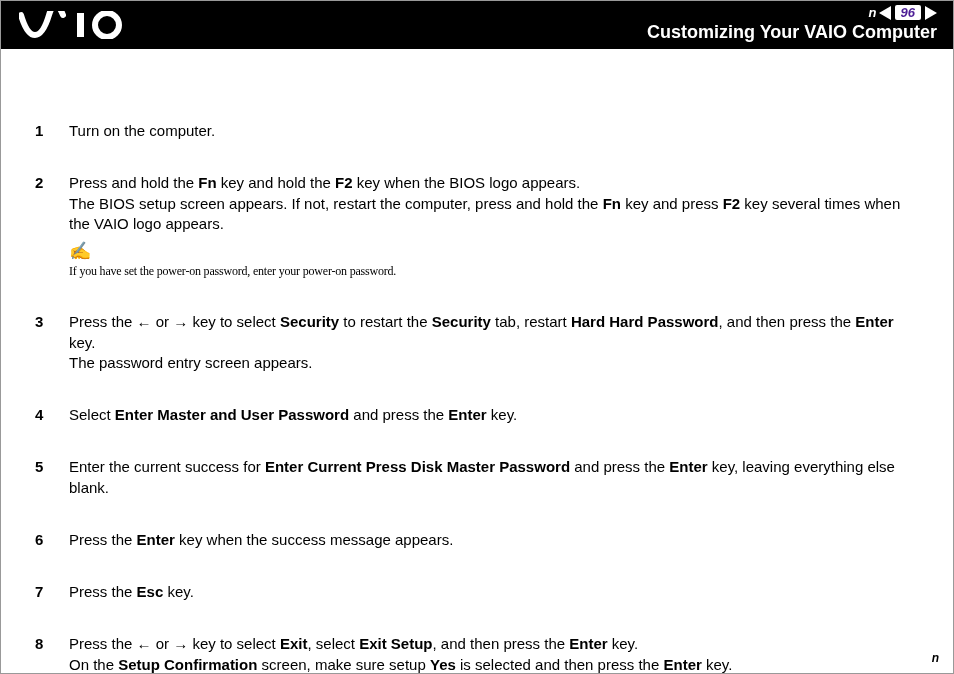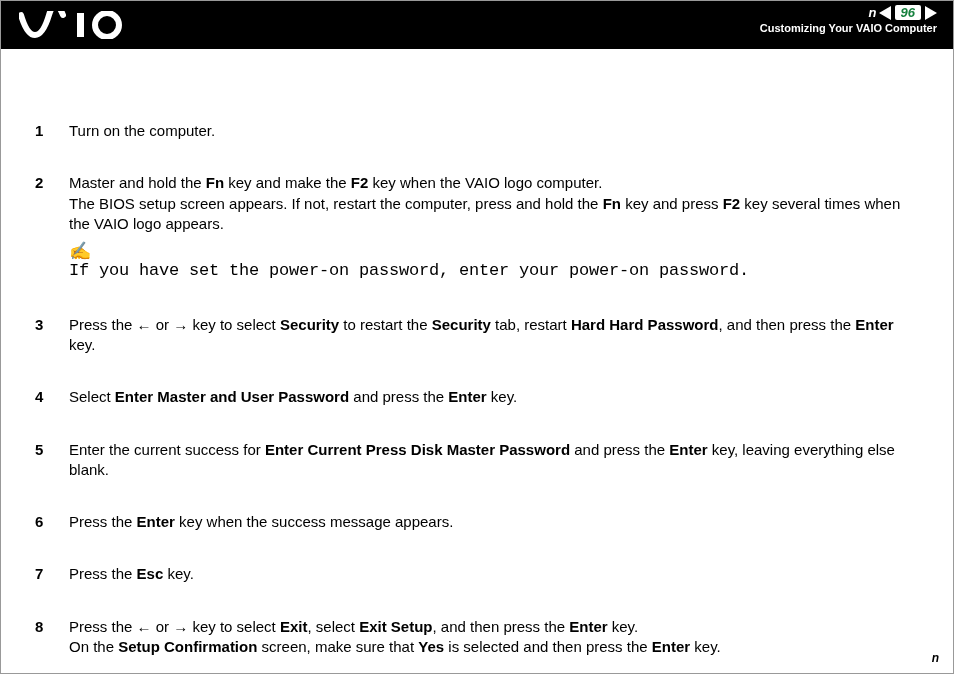--- a/index.html
+++ b/index.html
@@ -41,30 +41,30 @@
   }
   .nav-row .tri {
     width: 0; height: 0;
     border-top: 7px solid transparent;
     border-bottom: 7px solid transparent;
   }
   .nav-row .tri-left { border-right: 12px solid #fff; }
   .nav-row .tri-right { border-left: 12px solid #fff; margin-left:2px;}
   .nav-row .pagebox {
     background: #fff;
-    color: #15803d;
+    color: #4c1d95;
     padding: 0 6px;
     border-radius: 2px;
     font-style: italic;
     font-weight: bold;
     margin-left: 2px;
     text-align: center;
   }
   .section-label {
-    font-size: 11px;
+    font-size: 18px;
     font-weight: bold;
     margin-top: 2px;
   }
   .content {
     padding: 40px 34px 18px 34px;
   }
   .title {
     color: #3a4fbf;
     font-size: 24px;
     font-weight: normal;
@@ -100,22 +100,22 @@
     margin: 8px 0 8px 0;
   }
   .note-icon {
     font-family: "Segoe Script","Brush Script MT",cursive;
     font-size: 18px;
     color: #000;
     display: block;
     line-height: 1;
   }
   .note-text {
-    font-family: Liberation Mono, monospace;
-    font-size: 17px;
+    font-family: Liberation Serif, serif;
+    font-size: 12px;
     font-stretch: condensed;
     letter-spacing: -0.2px;
   }
   .arrow {
     display: inline-block;
     font-weight: bold;
   }
   .nglyph {
     font-family: "Arial Narrow", Arial, sans-serif;
   }
@@ -149,48 +149,49 @@
     <div class="section-label">Customizing Your VAIO Computer</div>
   </div>
 </div>
 
 <div class="content">
 
   <ol class="steps">
     <li>Turn on the computer.</li>
 
     <li>
-      <span>Master and hold the </span><b>Fn</b><span> key and make the </span><b>F2</b><span> key when the VAIO logo computer.</span><br>
+      <span>Press and hold the </span><b>Fn</b><span> key and hold the </span><b>F2</b><span> key when the BIOS logo appears.</span><br>
       <span>The BIOS setup screen appears. If not, restart the computer, press and hold the </span><b>Fn</b><span> key and press </span><b>F2</b><span> key several times when the VAIO logo appears.</span>
       <div class="note">
         <span class="note-icon">✍</span>
         <span class="note-text">If you have set the power-on password, enter your power-on password.</span>
       </div>
     </li>
 
     <li>
       <span>Press the </span><b class="arrow">←</b><span> or </span><b class="arrow">→</b><span> key to select </span><b>Security</b><span> to restart the </span><b>Security</b><span> tab, restart </span><b>Hard Hard Password</b><span>, and then press the </span><b>Enter</b><span> key.</span><br>
+      <span>The password entry screen appears.</span>
     </li>
 
     <li>
       <span>Select </span><b>Enter Master and User Password</b><span> and press the </span><b>Enter</b><span> key.</span>
     </li>
 
     <li>
       <span>Enter the current success for </span><b>Enter Current Press Disk Master Password</b><span> and press the </span><b>Enter</b><span> key, leaving everything else blank.</span>
     </li>
 
     <li>
       <span>Press the </span><b>Enter</b><span> key when the success message appears.</span>
     </li>
 
     <li>
       <span>Press the </span><b>Esc</b><span> key.</span>
     </li>
 
     <li>
       <span>Press the </span><b class="arrow">←</b><span> or </span><b class="arrow">→</b><span> key to select </span><b>Exit</b><span>, select </span><b>Exit Setup</b><span>, and then press the </span><b>Enter</b><span> key.</span><br>
-      <span>On the </span><b>Setup Confirmation</b><span> screen, make sure that </span><b>Yes</b><span> is selected and then press the </span><b>Enter</b><span> key.</span>
+      <span>On the </span><b>Setup Confirmation</b><span> screen, make sure setup </span><b>Yes</b><span> is selected and then press the </span><b>Enter</b><span> key.</span>
     </li>
   </ol>
 </div>
 
 <div class="footer-n nglyph">n</div>
 
 </body></html>

